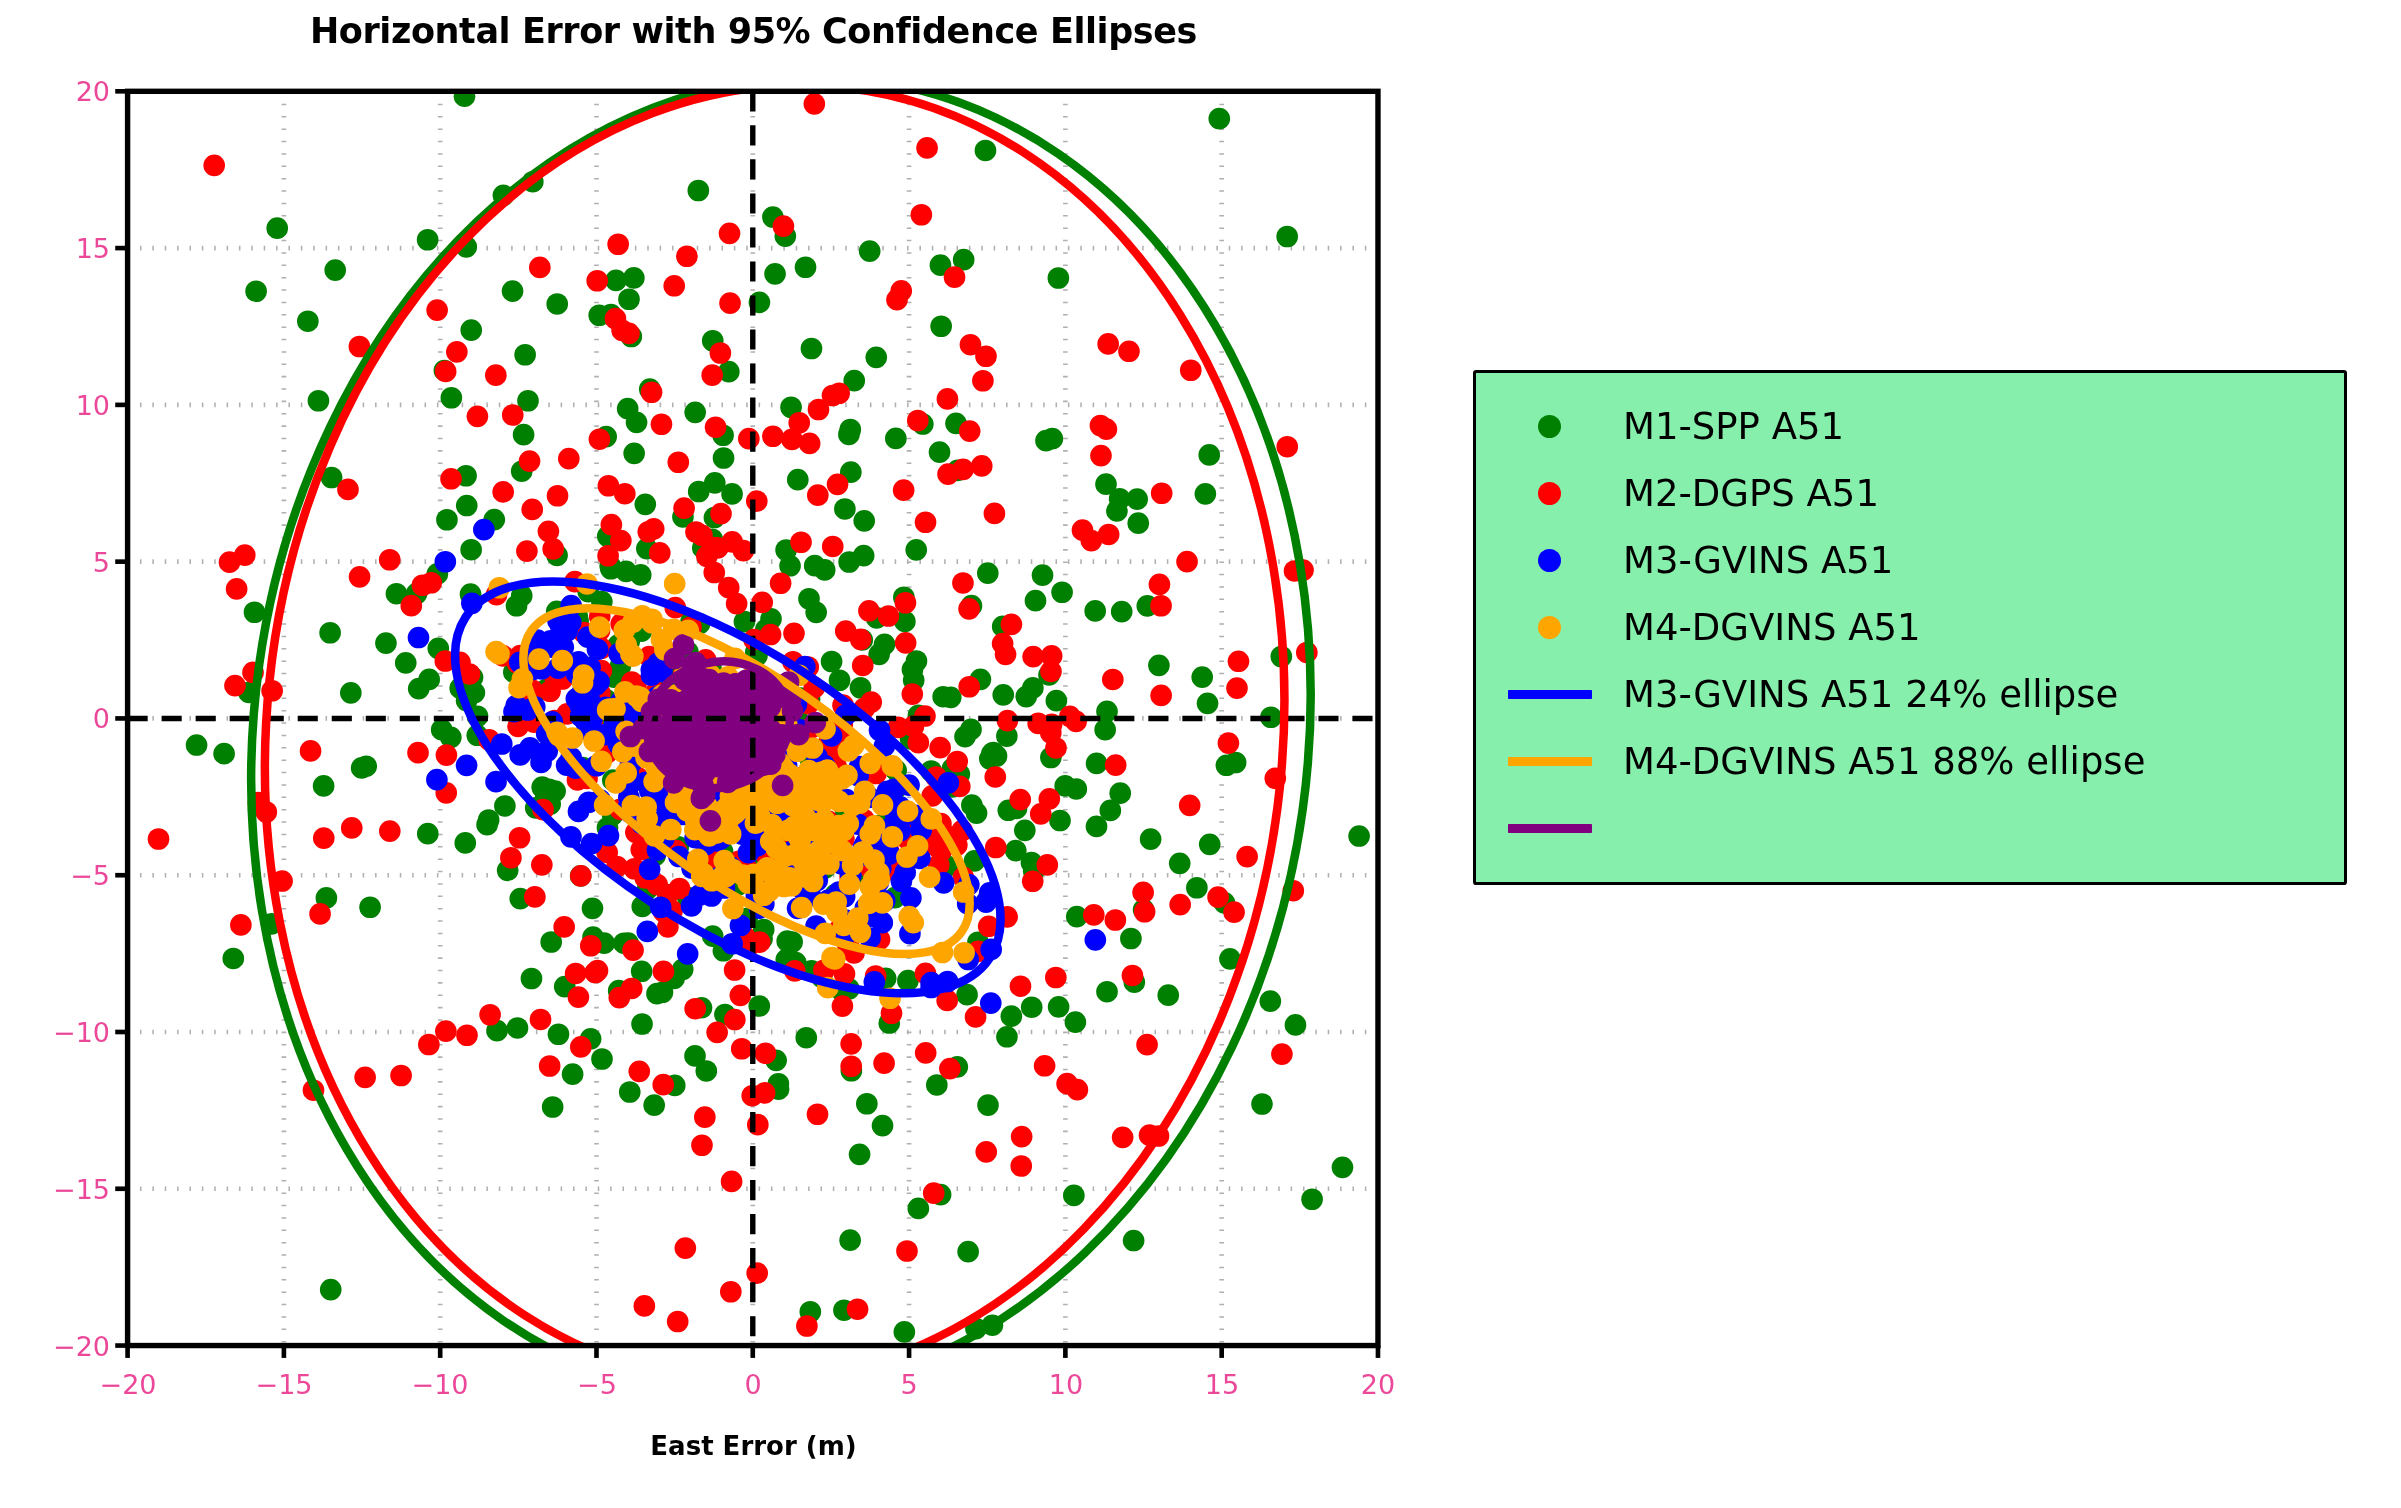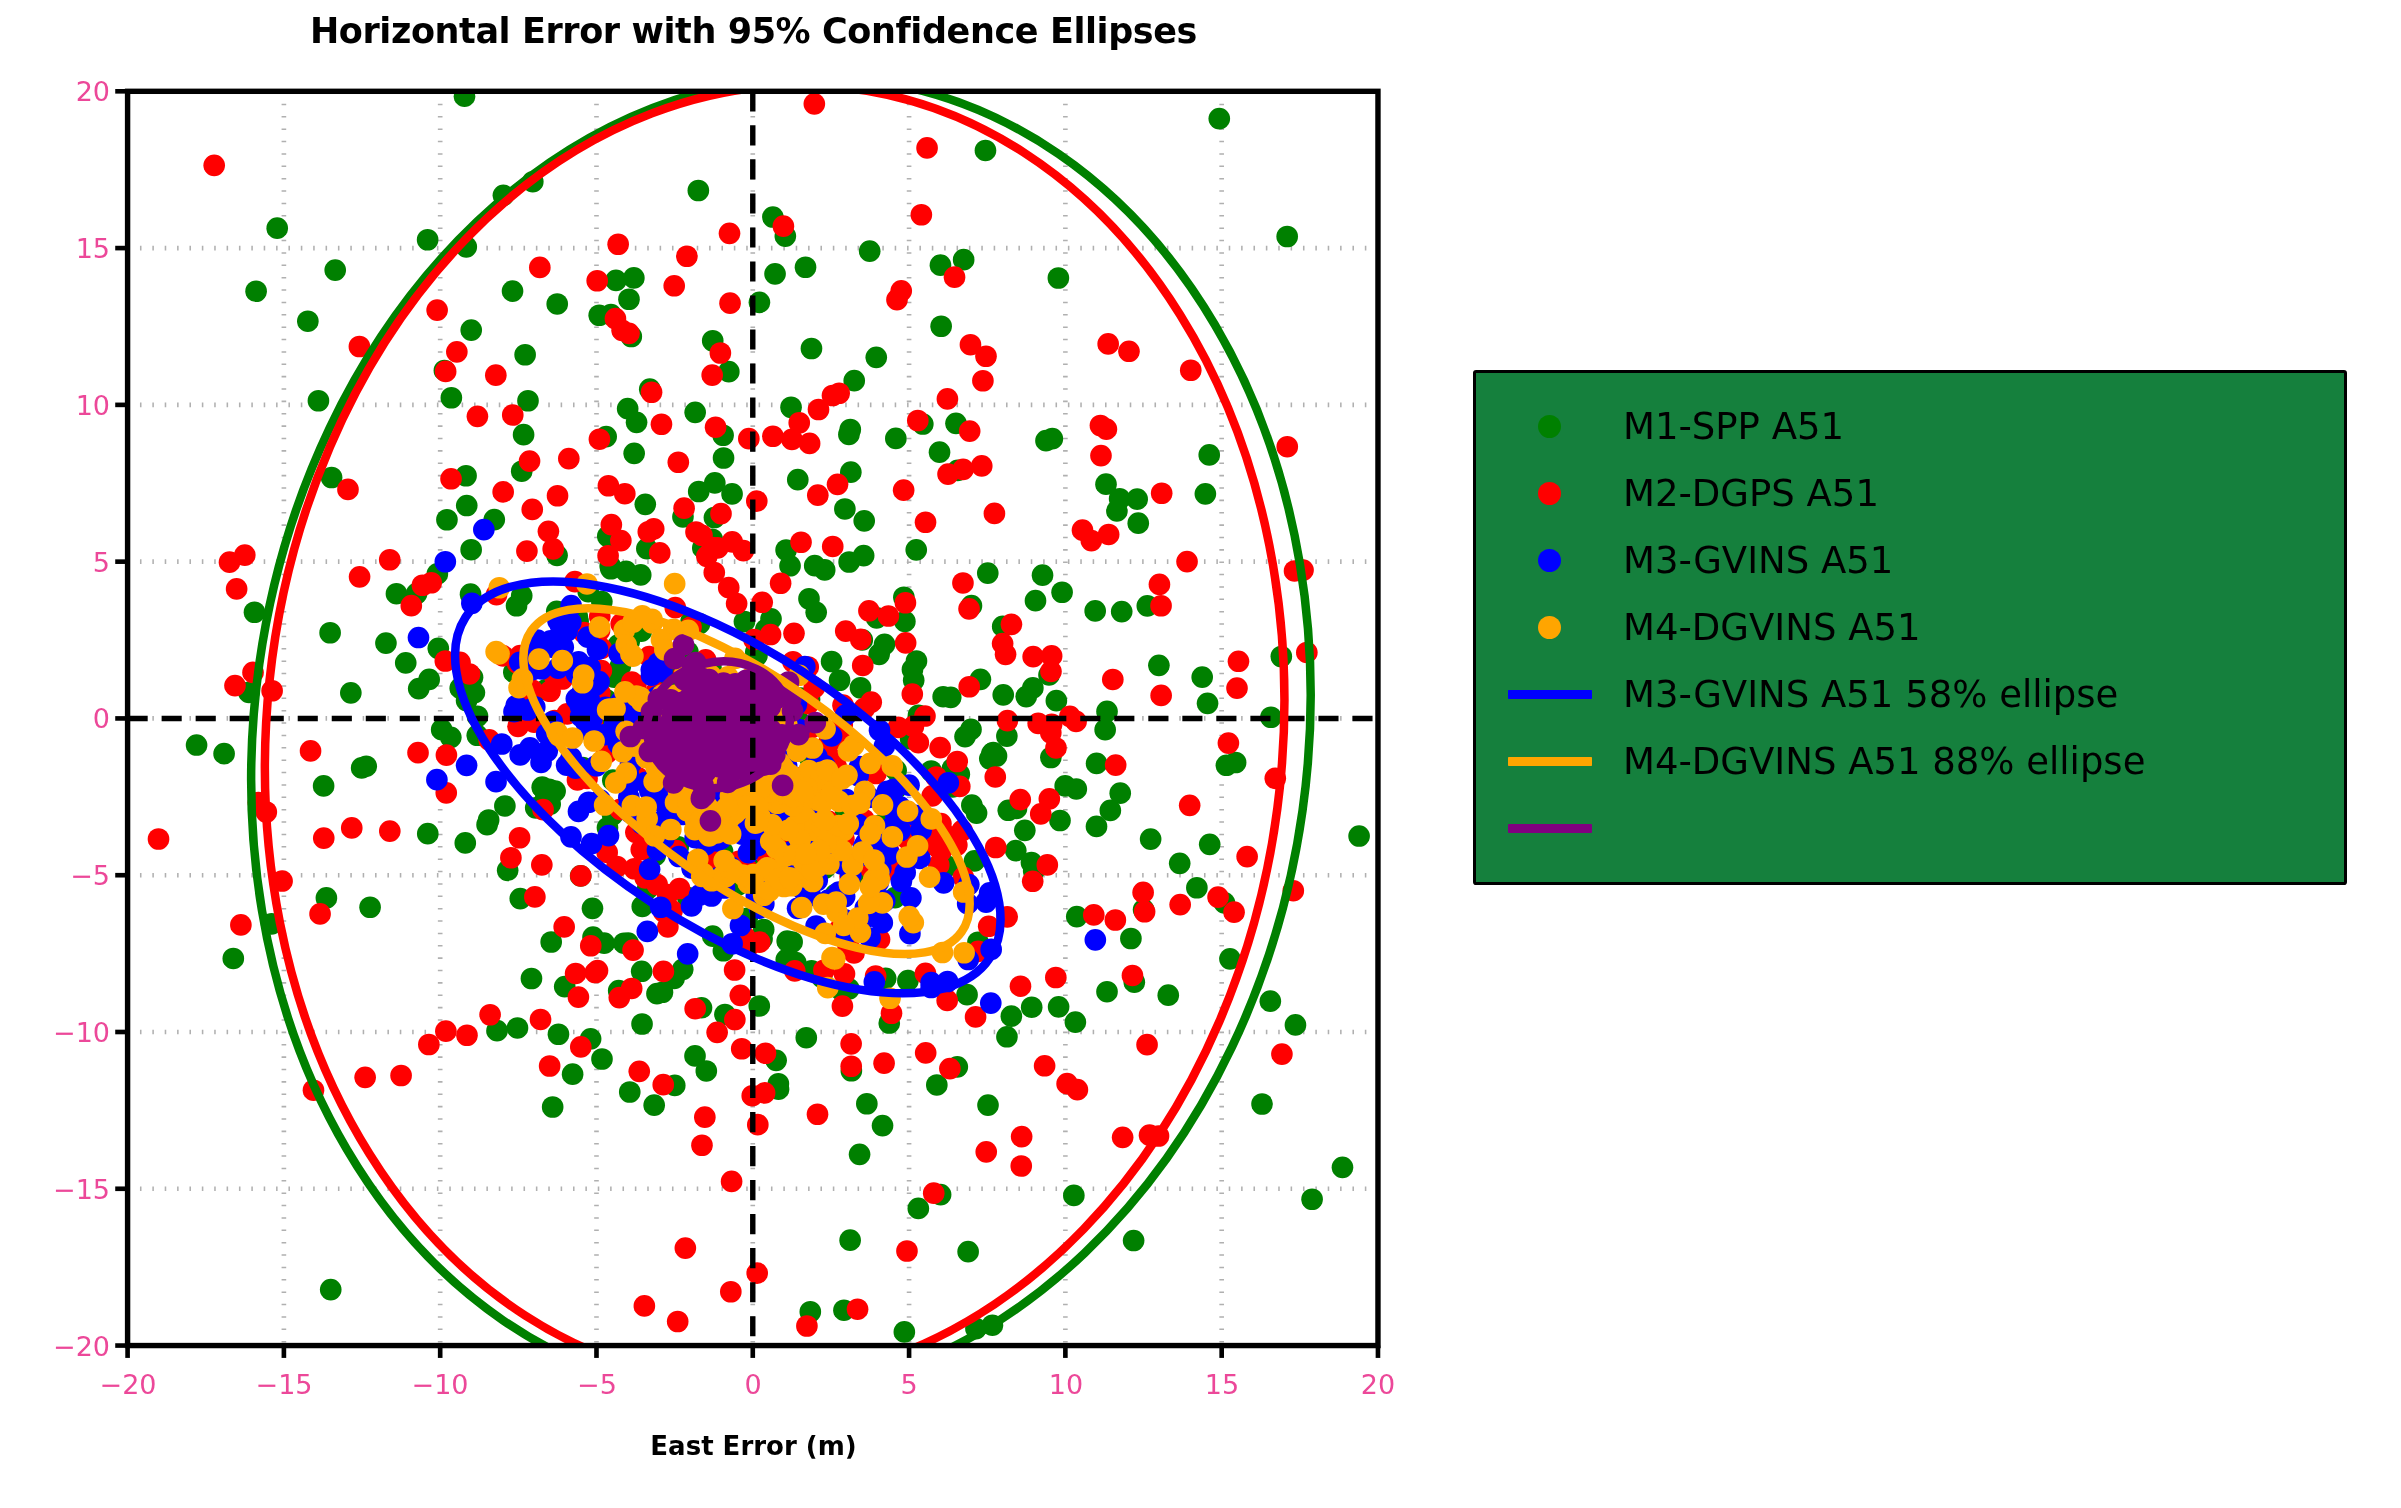--- a/index.html
+++ b/index.html
@@ -63,21 +63,21 @@
     transform: translateY(-50%);
   }
   #legend-box {
     position: absolute;
     left: 1473px;
     top: 370px;
     width: 874px;
     height: 184px;
     box-sizing: border-box;
     border: 3.1px solid #000000;
-    background: #15803d;
+    background: #86efac;
     border-radius: 3.1px;
     padding: 20px 0 20px 0;
     height: auto;
   }
   .legend-row {
     display: flex;
     align-items: center;
     height: 67px;
   }
   .legend-key {
@@ -2057,21 +2057,21 @@
       <div class="legend-row">
         <span class="legend-key">
           <span class="legend-marker" style="background: rgb(255, 165, 0);"></span>
         </span>
         <span class="legend-label">M4-DGVINS A51</span>
       </div>
       <div class="legend-row">
         <span class="legend-key">
           <span class="legend-line" style="background: rgb(0, 0, 255);"></span>
         </span>
-        <span class="legend-label">M3-GVINS A51 58% ellipse</span>
+        <span class="legend-label">M3-GVINS A51 24% ellipse</span>
       </div>
       <div class="legend-row">
         <span class="legend-key">
           <span class="legend-line" style="background: rgb(255, 165, 0);"></span>
         </span>
         <span class="legend-label">M4-DGVINS A51 88% ellipse</span>
       </div>
       <div class="legend-row">
         <span class="legend-key">
           <span class="legend-line" style="background: rgb(128, 0, 128);"></span>

